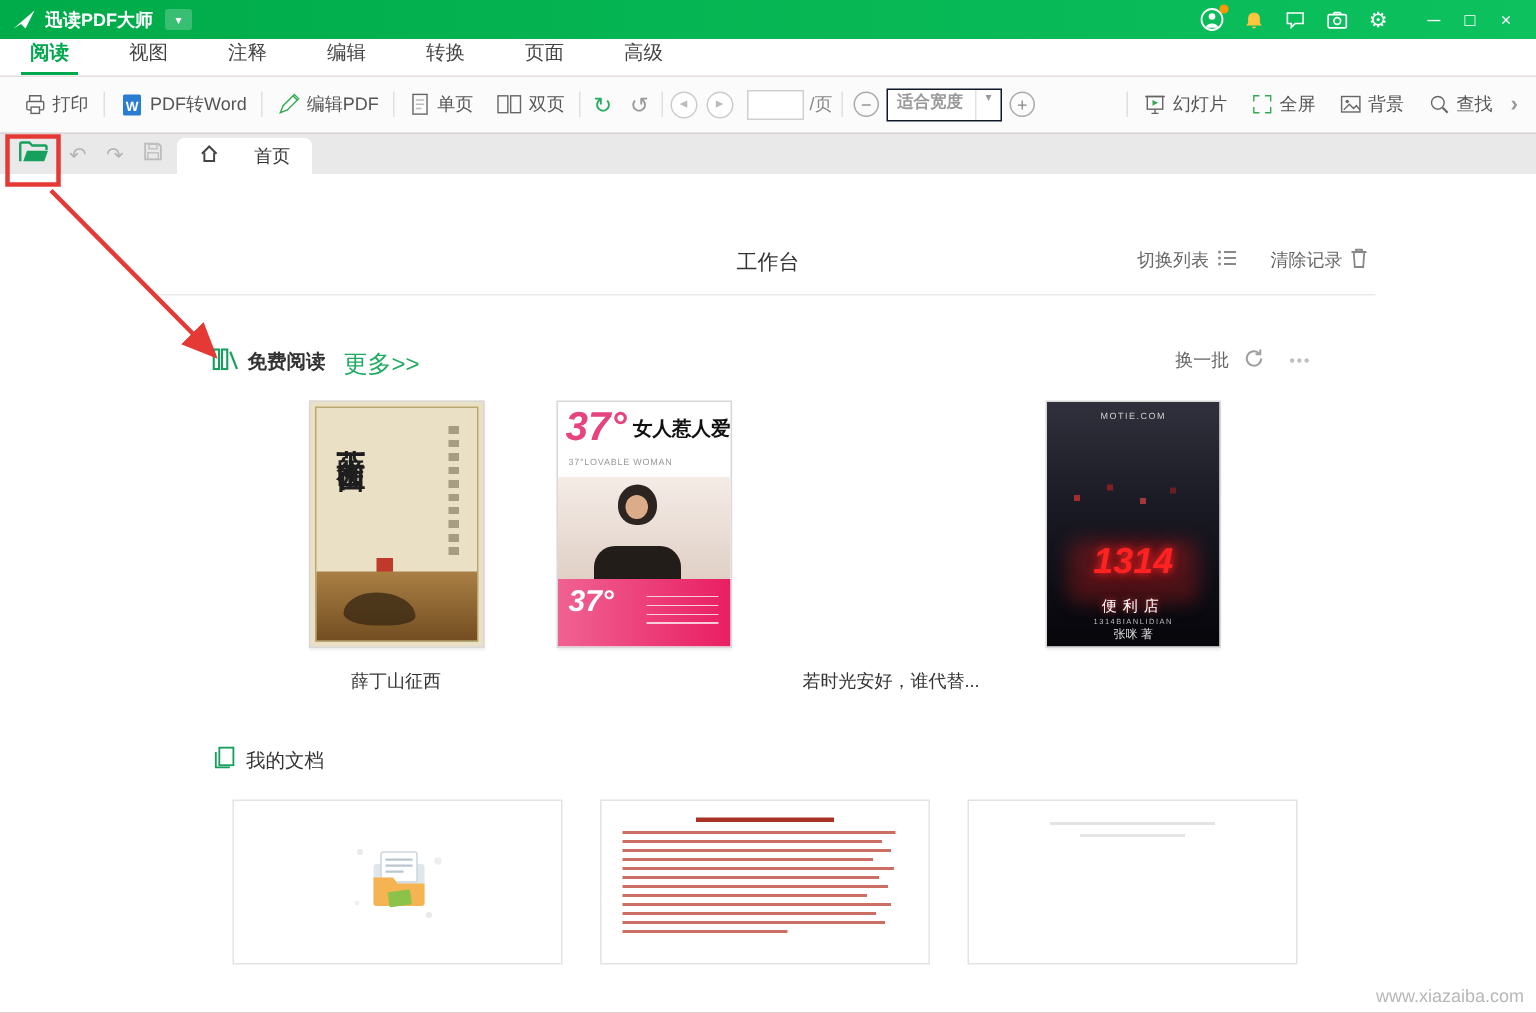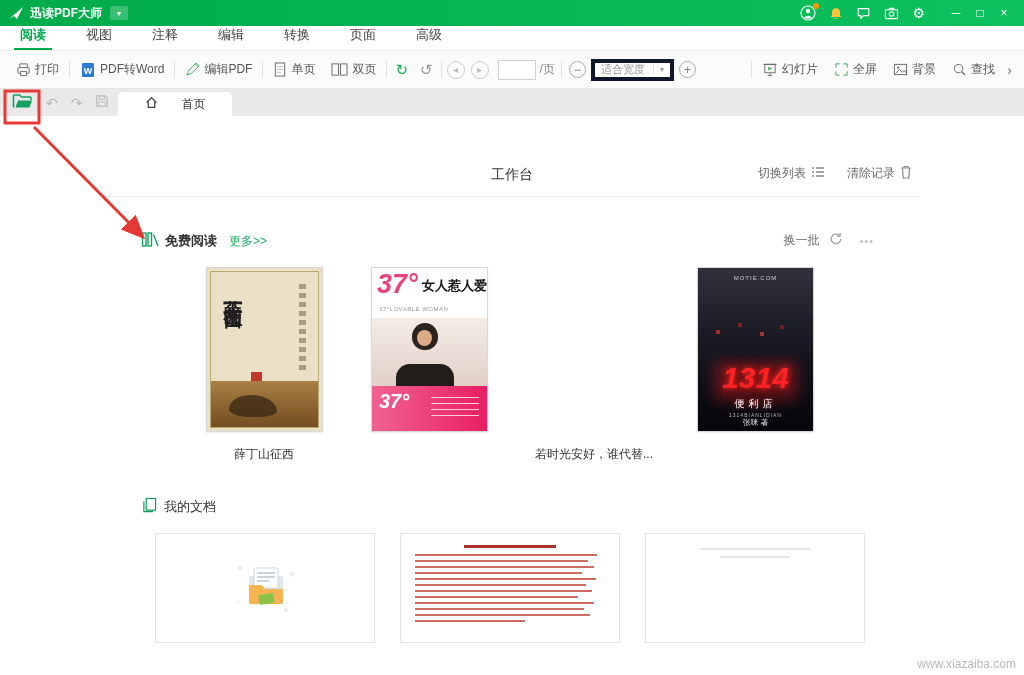--- a/index.html
+++ b/index.html
@@ -32,42 +32,42 @@
   .tool { display:flex; align-items:center; gap:4px; font-size:12px; color:#555; padding:0 8px; cursor:pointer;justify-content:center; }
   .tool svg { display:block; }
   .sep { width:1px; height:17px; background:#e0e0e0; margin:0 2px; flex:0 0 auto; }
   .glyph-btn { font-size:15px; padding:0 6px; cursor:pointer; }
   .g-green { color:#23ad5c; }
   .g-gray { color:#9a9a9a; }
   .nav-circle { width:18px; height:18px; border:1px solid #ccc; border-radius:50%; color:#bbb; font-size:10px; display:flex; align-items:center; justify-content:center; margin:0 3px; cursor:pointer; background:#fff; }
   .page-input { width:38px; height:20px; border:1px solid #d0d0d0; background:#fff; margin:0 4px 0 6px; font-size:11px; text-align:center; color:#333; }
   .page-unit { color:#888; font-size:12px; margin-right:4px; }
   .zoom-circle { width:17px; height:17px; border:1px solid #aaa; border-radius:50%; color:#888; font-size:12px; display:flex; align-items:center; justify-content:center; margin:0 5px; cursor:pointer; }
-  .zoom-dd { height:22px; border:4px solid #0f172a; background:#fff; display:flex; align-items:center; padding:0 6px; gap:8px; color:#999; font-size:11px; cursor:pointer; }
+  .zoom-dd { height:22px; border:1px solid #0f172a; background:#fff; display:flex; padding:0 6px; gap:8px; color:#999; font-size:11px; cursor:pointer;font-weight:bold; }
   .zoom-dd .dd-caret { color:#999; font-size:8px; border-left:1px solid #e2e2e2; padding-left:6px; }
   .chevron-more { color:#999; font-size:15px; font-weight:bold; padding:0 4px; cursor:pointer; }
   .push-right { margin-left:auto; }
 
   
   .tabbar { height:27px; background:#e9e9e9; position:relative; flex:0 0 auto; }
   .tb-icons { position:absolute; left:12px; top:0; height:27px; display:flex; align-items:center; gap:13px; }
   .tb-glyph { font-size:14px; color:#b5b5b5; cursor:pointer; line-height:1; }
   .folder-btn { display:flex; align-items:center; cursor:pointer; }
-  .doc-tab { position:absolute; left:118px; top:3px; width:114px; height:24px; background:#fff; border-radius:5px 5px 0 0; display:flex; align-items:center; justify-content:center; gap:24px; font-size:12px; color:#333; cursor:pointer; }
+  .doc-tab { position:absolute; left:118px; top:3px; width:90px; height:24px; background:#fff; border-radius:5px 5px 0 0; display:flex; align-items:center; justify-content:center; gap:24px; font-size:12px; color:#333; cursor:pointer; }
 
   
   .content { flex:1; position:relative; background:#fff; }
   .wb-title { position:absolute; top:50px; left:0; right:0; text-align:center; font-size:14px; color:#333; }
   .wb-actions { position:absolute; top:49px; right:112px; display:flex; align-items:center; gap:22px; font-size:12px; color:#666; }
   .wb-action { display:flex; align-items:center; gap:5px; cursor:pointer;justify-content:flex-end; }
   .divider { position:absolute; top:80px; left:105px; right:107px; height:1px; background:#ebebeb; }
 
   .fr-icon { position:absolute; left:141px; top:115px; }
   .fr-title { position:absolute; left:165px; top:116px; font-size:13px; font-weight:bold; color:#333; }
-  .fr-more { position:absolute; left:229px; top:117px; font-size:12px; color:#1fab61; cursor:pointer; }
+  .fr-more { position:absolute; left:229px; top:117px; font-size:16px; color:#1fab61; cursor:pointer; }
   .fr-controls { position:absolute; right:150px; top:116px; display:flex; align-items:center; gap:10px; }
   .fr-refresh-label { font-size:12px; color:#666; cursor:pointer; }
   .fr-dots { color:#c0c0c0; font-size:11px; letter-spacing:1px; margin-left:6px; cursor:pointer; }
 
   .book-cover { position:absolute; top:151px; width:117px; height:165px; border:1px solid #d8d8d8; overflow:hidden; cursor:pointer; box-shadow:0 1px 2px rgba(0,0,0,.08); }
   .book-caption { position:absolute; top:330px; width:170px; text-align:center; font-size:12px; color:#333; }
 
   
   .cover1 { left:206px; background:#e9e0c6; }
   .c1-frame { position:absolute; inset:3px; border:1px solid #b9a96f; }
@@ -96,21 +96,21 @@
   .c3-t2 { position:absolute; top:23px; left:27px; font-size:11px; font-weight:bold; color:#e84a8a; }
   .c3-girl-head { position:absolute; top:71px; left:57px; width:9px; height:9px; border-radius:50%; background:#3a2d22; }
   .c3-girl-dress { position:absolute; top:81px; left:50px; width:22px; height:37px; background:#fdfdf6; border-radius:45% 45% 55% 55%/16% 16% 86% 86%; }
   .c3-umb { position:absolute; top:96px; right:-6px; width:32px; height:32px; border-radius:50%; background:rgba(252,252,246,.92); }
 
   
   .cover4 { left:697px; background:linear-gradient(#31313d 0%,#1a1a24 42%,#05050a 100%); }
   .c4-brand { position:absolute; top:7px; left:0; right:0; text-align:center; font-size:6px; color:#cfcfcf; letter-spacing:1px; }
   .c4-lights { position:absolute; top:62px; left:18px; width:4px; height:4px; background:#d33; box-shadow:22px -7px 0 #a22,44px 2px 0 #d44,64px -5px 0 #822; opacity:.7; }
   .c4-glow { position:absolute; top:92px; left:14px; right:14px; height:42px; background:rgba(215,30,30,.30); filter:blur(6px); border-radius:8px; }
-  .c4-number { position:absolute; top:93px; left:0; right:0; text-align:center; font-size:30px; font-weight:bold; font-style:italic; color:#ff2222; text-shadow:0 0 6px rgba(255,40,40,.95),0 0 14px rgba(255,0,0,.6); }
+  .c4-number { position:absolute; top:93px; left:0; right:0; text-align:center; font-size:24px; font-weight:bold; font-style:italic; color:#ff2222; text-shadow:0 0 6px rgba(255,40,40,.95),0 0 14px rgba(255,0,0,.6); }
   .c4-store { position:absolute; top:129px; left:0; right:0; text-align:center; font-size:10px; color:#fff; letter-spacing:4px; text-shadow:0 0 4px rgba(255,60,60,.85); }
   .c4-pinyin { position:absolute; top:144px; left:0; right:0; text-align:center; font-size:5px; color:#bbb; letter-spacing:1px; }
   .c4-author { position:absolute; bottom:3px; left:0; right:0; text-align:center; font-size:8px; color:#ddd; }
 
   
   .md-icon { position:absolute; left:142px; top:381px; }
   .md-title { position:absolute; left:164px; top:382px; font-size:13px; color:#333; }
   .doc-card { position:absolute; top:417px; width:220px; height:110px; background:#fff; border:1px solid #e3e3e3; cursor:pointer; overflow:hidden; }
   .card1 { left:155px; display:flex; align-items:center; justify-content:center; }
   .card2 { left:400px; padding:8px 14px 0; }

